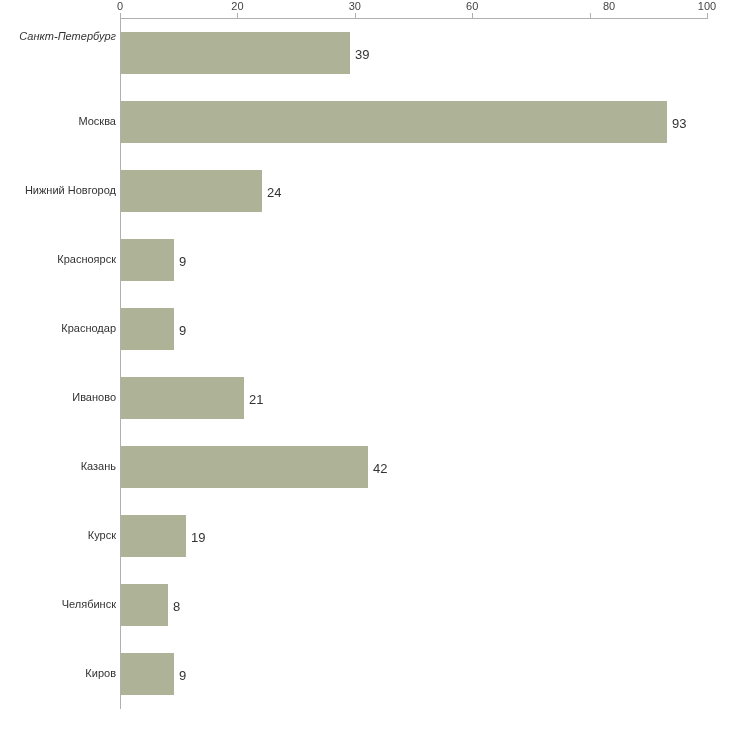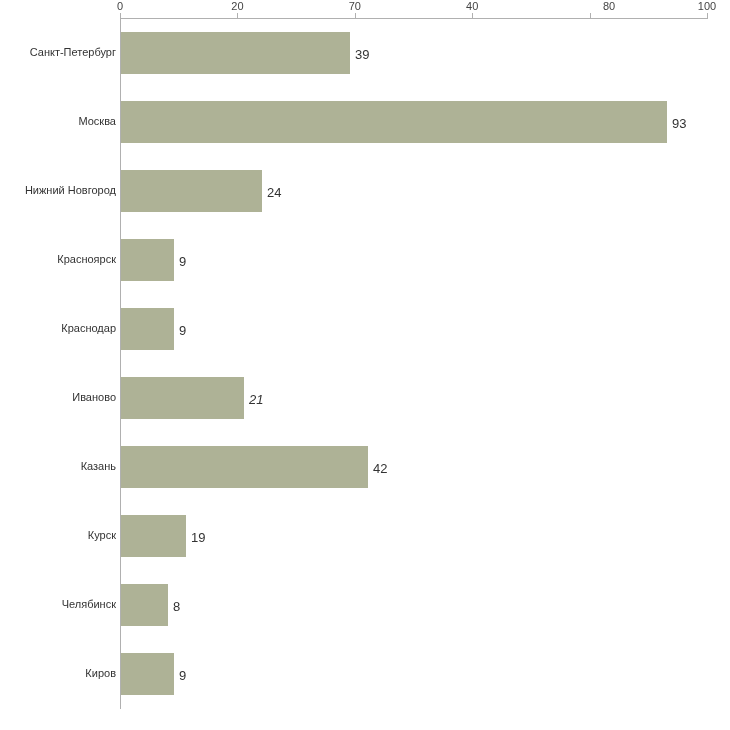--- a/index.html
+++ b/index.html
@@ -89,31 +89,31 @@
 
   <div class="axis-top"></div>
   <div class="axis-left"></div>
 
   <div id="ticks">
       <div class="tick-mark" style="left: 120px;"></div>
       <div class="tick-label" style="left: 120px;">0</div>
       <div class="tick-mark" style="left: 237.4px;"></div>
       <div class="tick-label" style="left: 237.4px;">20</div>
       <div class="tick-mark" style="left: 354.8px;"></div>
-      <div class="tick-label" style="left: 354.8px;">70</div>
+      <div class="tick-label" style="left: 354.8px;">30</div>
       <div class="tick-mark" style="left: 472.2px;"></div>
-      <div class="tick-label" style="left: 472.2px;">40</div>
+      <div class="tick-label" style="left: 472.2px;">60</div>
       <div class="tick-mark" style="left: 589.6px;"></div>
       <div class="tick-label" style="left: 609px;">80</div>
       <div class="tick-mark" style="left: 707px;"></div>
       <div class="tick-label" style="left: 707px;">100</div>
     </div>
   <div id="bars">
       <div class="row" style="top: 0px;">
-        <div class="cat-label" style="top: 47px;">Санкт-Петербург</div>
+        <div class="cat-label" style="top: 31px; font-style: italic;">Санкт-Петербург</div>
         <div class="bar" style="top: 32px; width: 229px; height: 42px; background: rgb(174, 178, 150);"></div>
         <div class="bar-value" style="left: 355px; top: 48px;">39</div>
       </div>
       <div class="row" style="top: 0px;">
         <div class="cat-label" style="top: 116px;">Москва</div>
         <div class="bar" style="top: 101px; width: 546px; height: 42px; background: rgb(174, 178, 150);"></div>
         <div class="bar-value" style="left: 672px; top: 117px;">93</div>
       </div>
       <div class="row" style="top: 0px;">
         <div class="cat-label" style="top: 185px;">Нижний Новгород</div>
@@ -126,21 +126,21 @@
         <div class="bar-value" style="left: 179px; top: 255px;">9</div>
       </div>
       <div class="row" style="top: 0px;">
         <div class="cat-label" style="top: 323px; margin-left: 20px;">Краснодар</div>
         <div class="bar" style="top: 308px; width: 53px; height: 42px; background: rgb(174, 178, 150);"></div>
         <div class="bar-value" style="left: 179px; top: 324px;">9</div>
       </div>
       <div class="row" style="top: 0px;">
         <div class="cat-label" style="top: 392px;">Иваново</div>
         <div class="bar" style="top: 377px; width: 123px; height: 42px; background: rgb(174, 178, 150);"></div>
-        <div class="bar-value" style="left: 249px; top: 393px; font-style: italic;">21</div>
+        <div class="bar-value" style="left: 249px; top: 393px;">21</div>
       </div>
       <div class="row" style="top: 0px;">
         <div class="cat-label" style="top: 461px; padding-left: 28px;">Казань</div>
         <div class="bar" style="top: 446px; width: 247px; height: 42px; background: rgb(174, 178, 150);"></div>
         <div class="bar-value" style="left: 373px; top: 462px;">42</div>
       </div>
       <div class="row" style="top: 0px;">
         <div class="cat-label" style="top: 530px;">Курск</div>
         <div class="bar" style="top: 515px; width: 65px; height: 42px; background: rgb(174, 178, 150);"></div>
         <div class="bar-value" style="left: 191px; top: 531px;">19</div>

